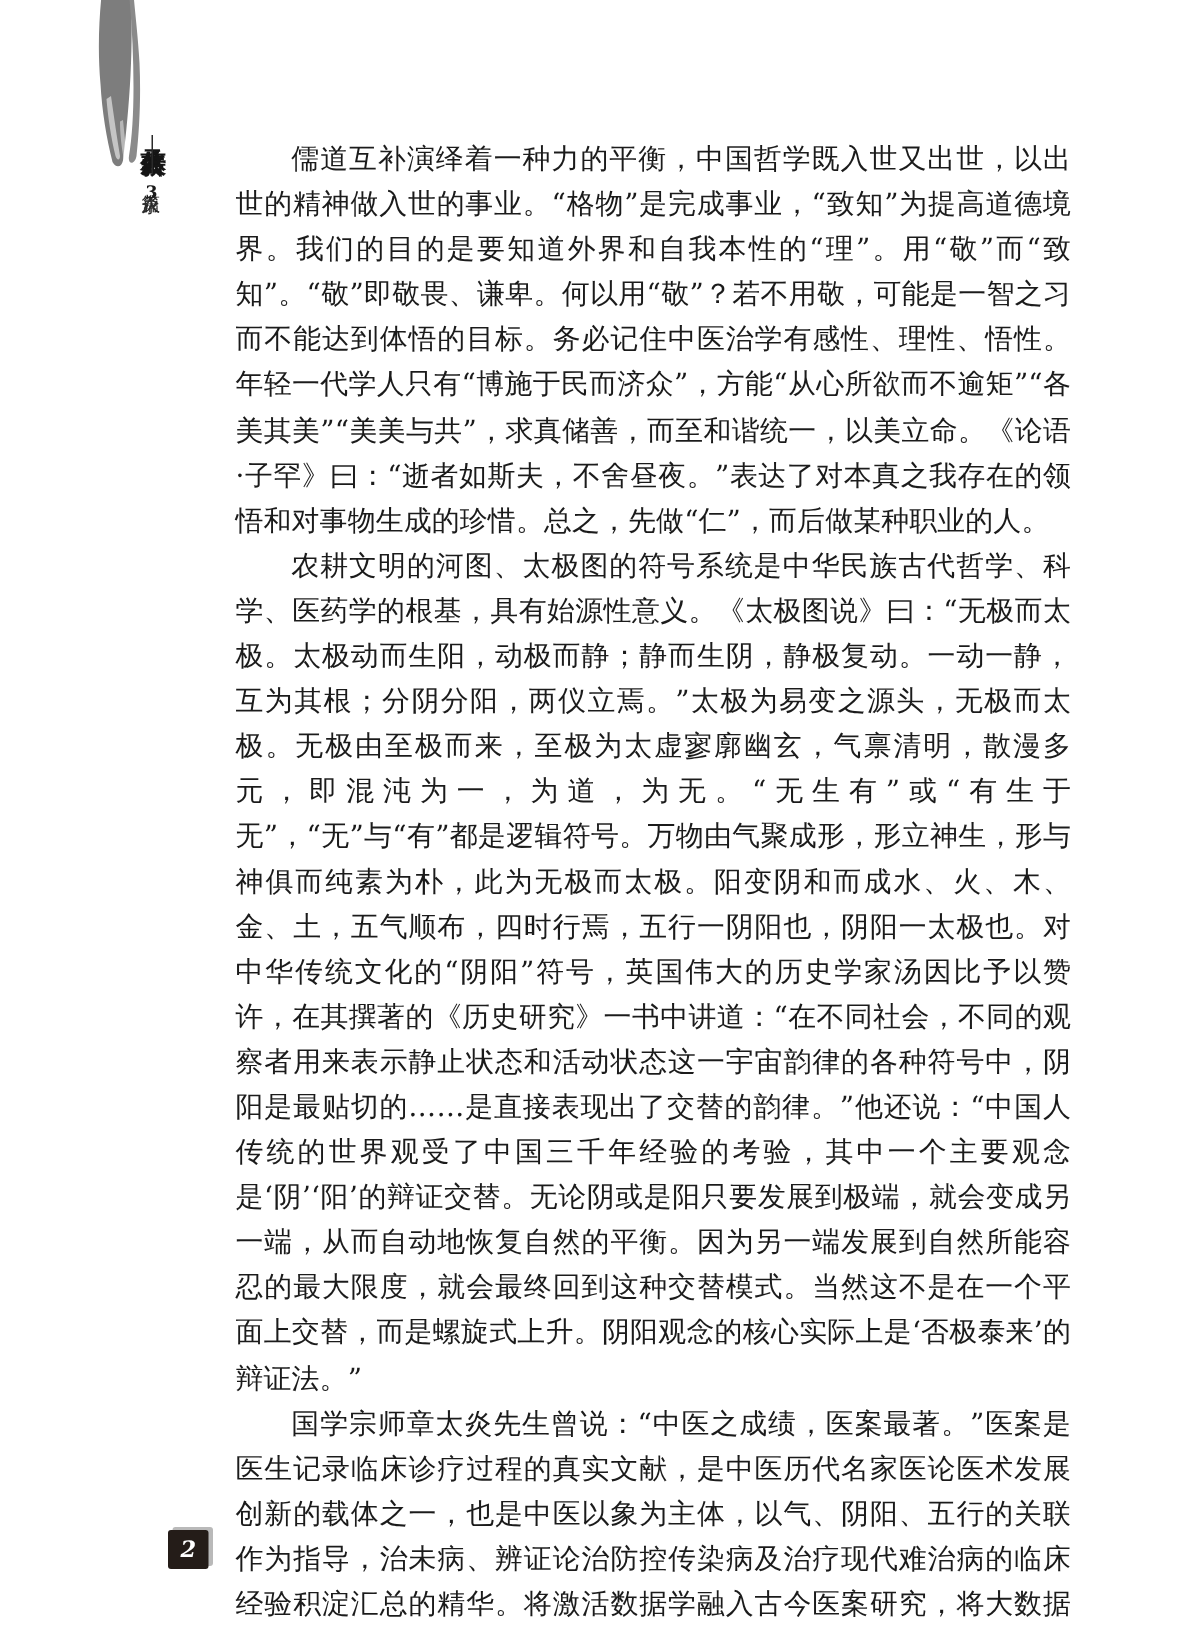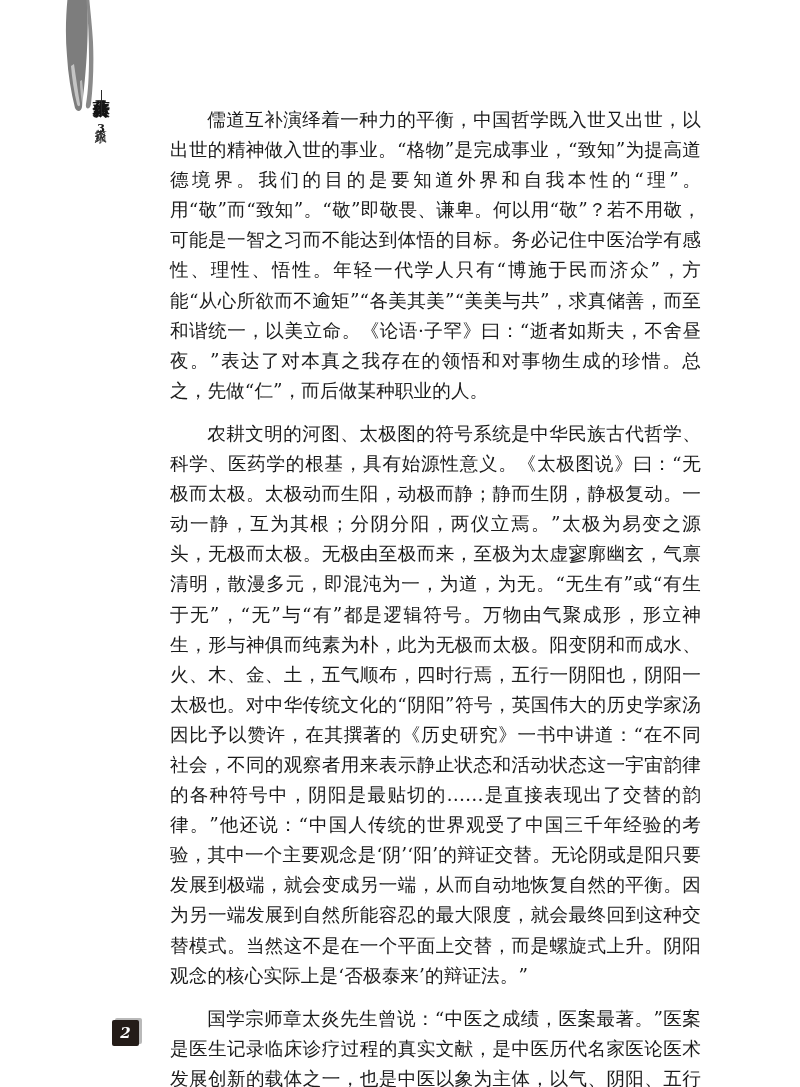--- a/index.html
+++ b/index.html
@@ -84,21 +84,21 @@
     width: 557px;
   }
   .para {
     font-family: "DejaVu Serif", "Liberation Serif", serif;
     font-size: 18.6px;
     line-height: 30.1px;
     color: #1b1b1b;
     text-align: justify;
     text-justify: inter-character;
     text-indent: 2em;
-    margin: 13px;
+    margin: 0;
     letter-spacing: 0.1px;
     word-break: break-all;
   }
 
   
   .folio {
     position: absolute;
     left: 112px;
     top: 1017px;
     width: 30px;

